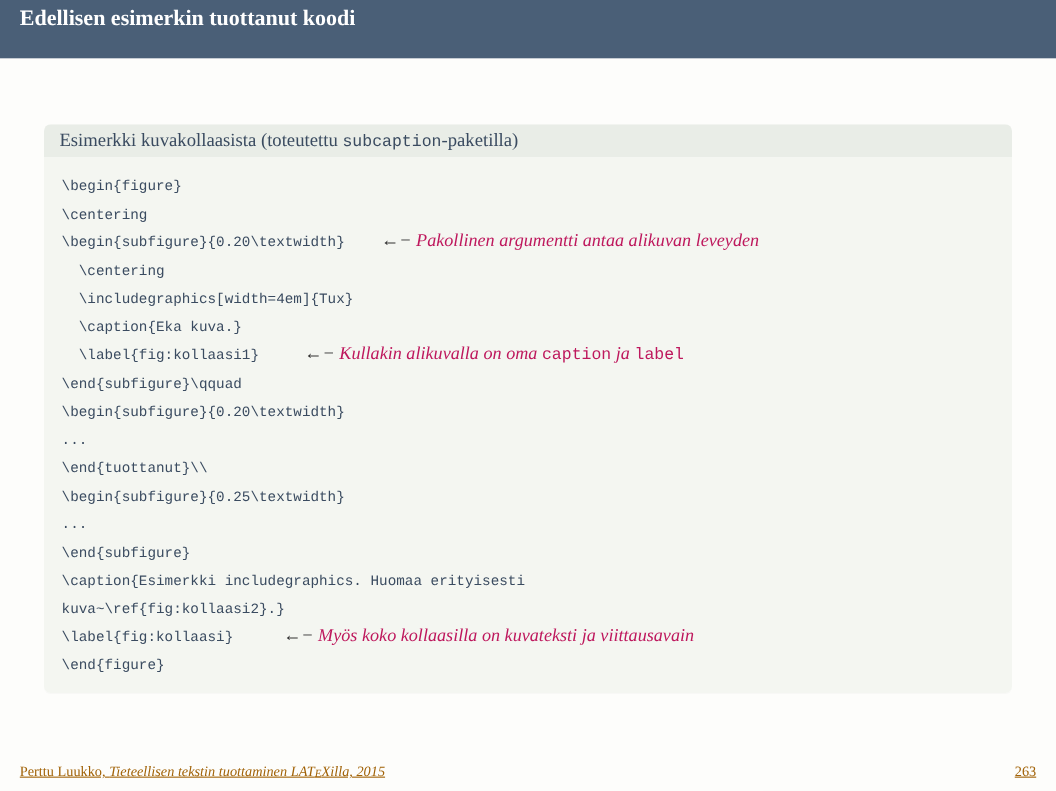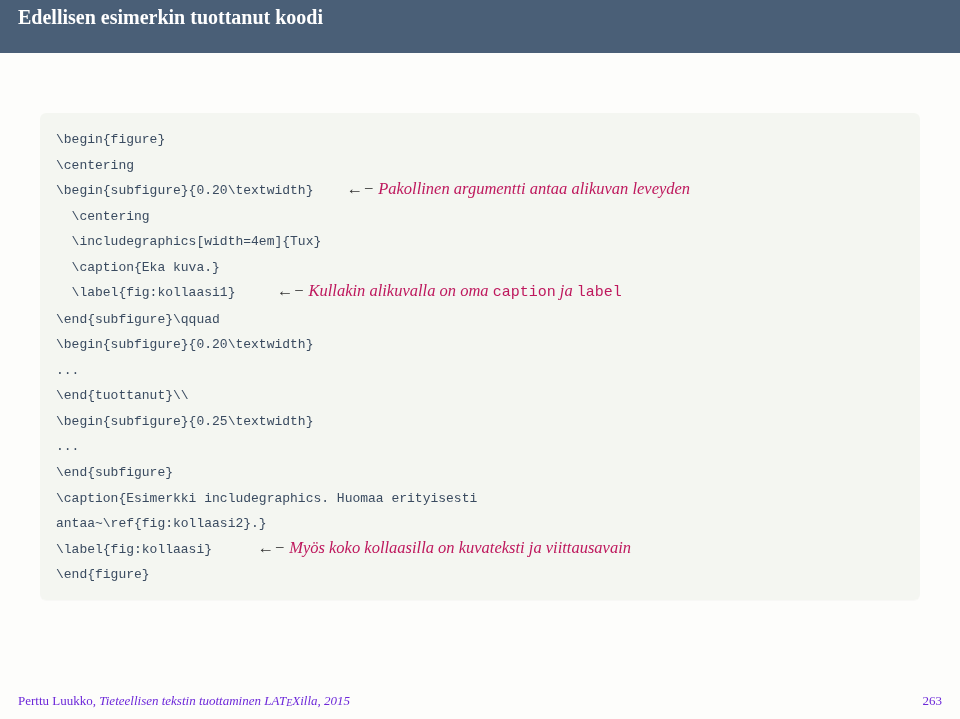--- a/index.html
+++ b/index.html
@@ -44,48 +44,50 @@
   .cmd { color: #3a4b60; }
   .arrow { color: #333; font-style: italic; }
   .comment { color: #be185d; font-style: italic; }
   .pkg { font-family: "Courier New", Courier, monospace; font-style: normal; font-size: 15px; }
   .footer {
     position: absolute;
     bottom: 10px;
     left: 18px;
     right: 18px;
     font-size: 13px;
-    color: #6d28d9;
+    color: #a16207;
     display: flex;
     justify-content: space-between;
+    text-decoration: underline;
   }
 </style>
 </head>
 <body>
 
 <div class="slide-title-bar">Edellisen esimerkin tuottanut koodi</div>
 
 <div class="content">
   <div class="example-block">
+    <div class="example-head"><span>Esimerkki kuvakollaasista (toteutettu </span><span class="pkg">subcaption</span><span>-paketilla)</span></div>
     <div class="example-body"><span class="tt cmd">\begin{figure}</span>
 <span class="tt cmd">\centering</span>
 <span class="tt cmd">\begin{subfigure}{0.20\textwidth}</span>        <span class="arrow">←−</span> <span class="comment">Pakollinen argumentti antaa alikuvan leveyden</span>
 <span class="tt cmd">  \centering</span>
 <span class="tt cmd">  \includegraphics[width=4em]{Tux}</span>
 <span class="tt cmd">  \caption{Eka kuva.}</span>
 <span class="tt cmd">  \label{fig:kollaasi1}</span>          <span class="arrow">←−</span> <span class="comment"><span>Kullakin alikuvalla on oma </span><span class="pkg">caption</span><span> ja </span><span class="pkg">label</span></span>
 <span class="tt cmd">\end{subfigure}\qquad</span>
 <span class="tt cmd">\begin{subfigure}{0.20\textwidth}</span>
 <span class="tt cmd">...</span>
 <span class="tt cmd">\end{tuottanut}\\</span>
 <span class="tt cmd">\begin{subfigure}{0.25\textwidth}</span>
 <span class="tt cmd">...</span>
 <span class="tt cmd">\end{subfigure}</span>
 <span class="tt cmd">\caption{Esimerkki includegraphics. Huomaa erityisesti</span>
-<span class="tt cmd">antaa~\ref{fig:kollaasi2}.}</span>
+<span class="tt cmd">kuva~\ref{fig:kollaasi2}.}</span>
 <span class="tt cmd">\label{fig:kollaasi}</span>           <span class="arrow">←−</span> <span class="comment">Myös koko kollaasilla on kuvateksti ja viittausavain</span>
 <span class="tt cmd">\end{figure}</span></div>
   </div>
 </div>
 
 <div class="footer">
   <div>
     <span>Perttu Luukko, </span><i><span>Tieteellisen tekstin tuottaminen LAT</span><span style="font-size:10px;vertical-align:-1px">E</span><span>Xilla, 2015</span></i>
   </div>
   <div>263</div>

